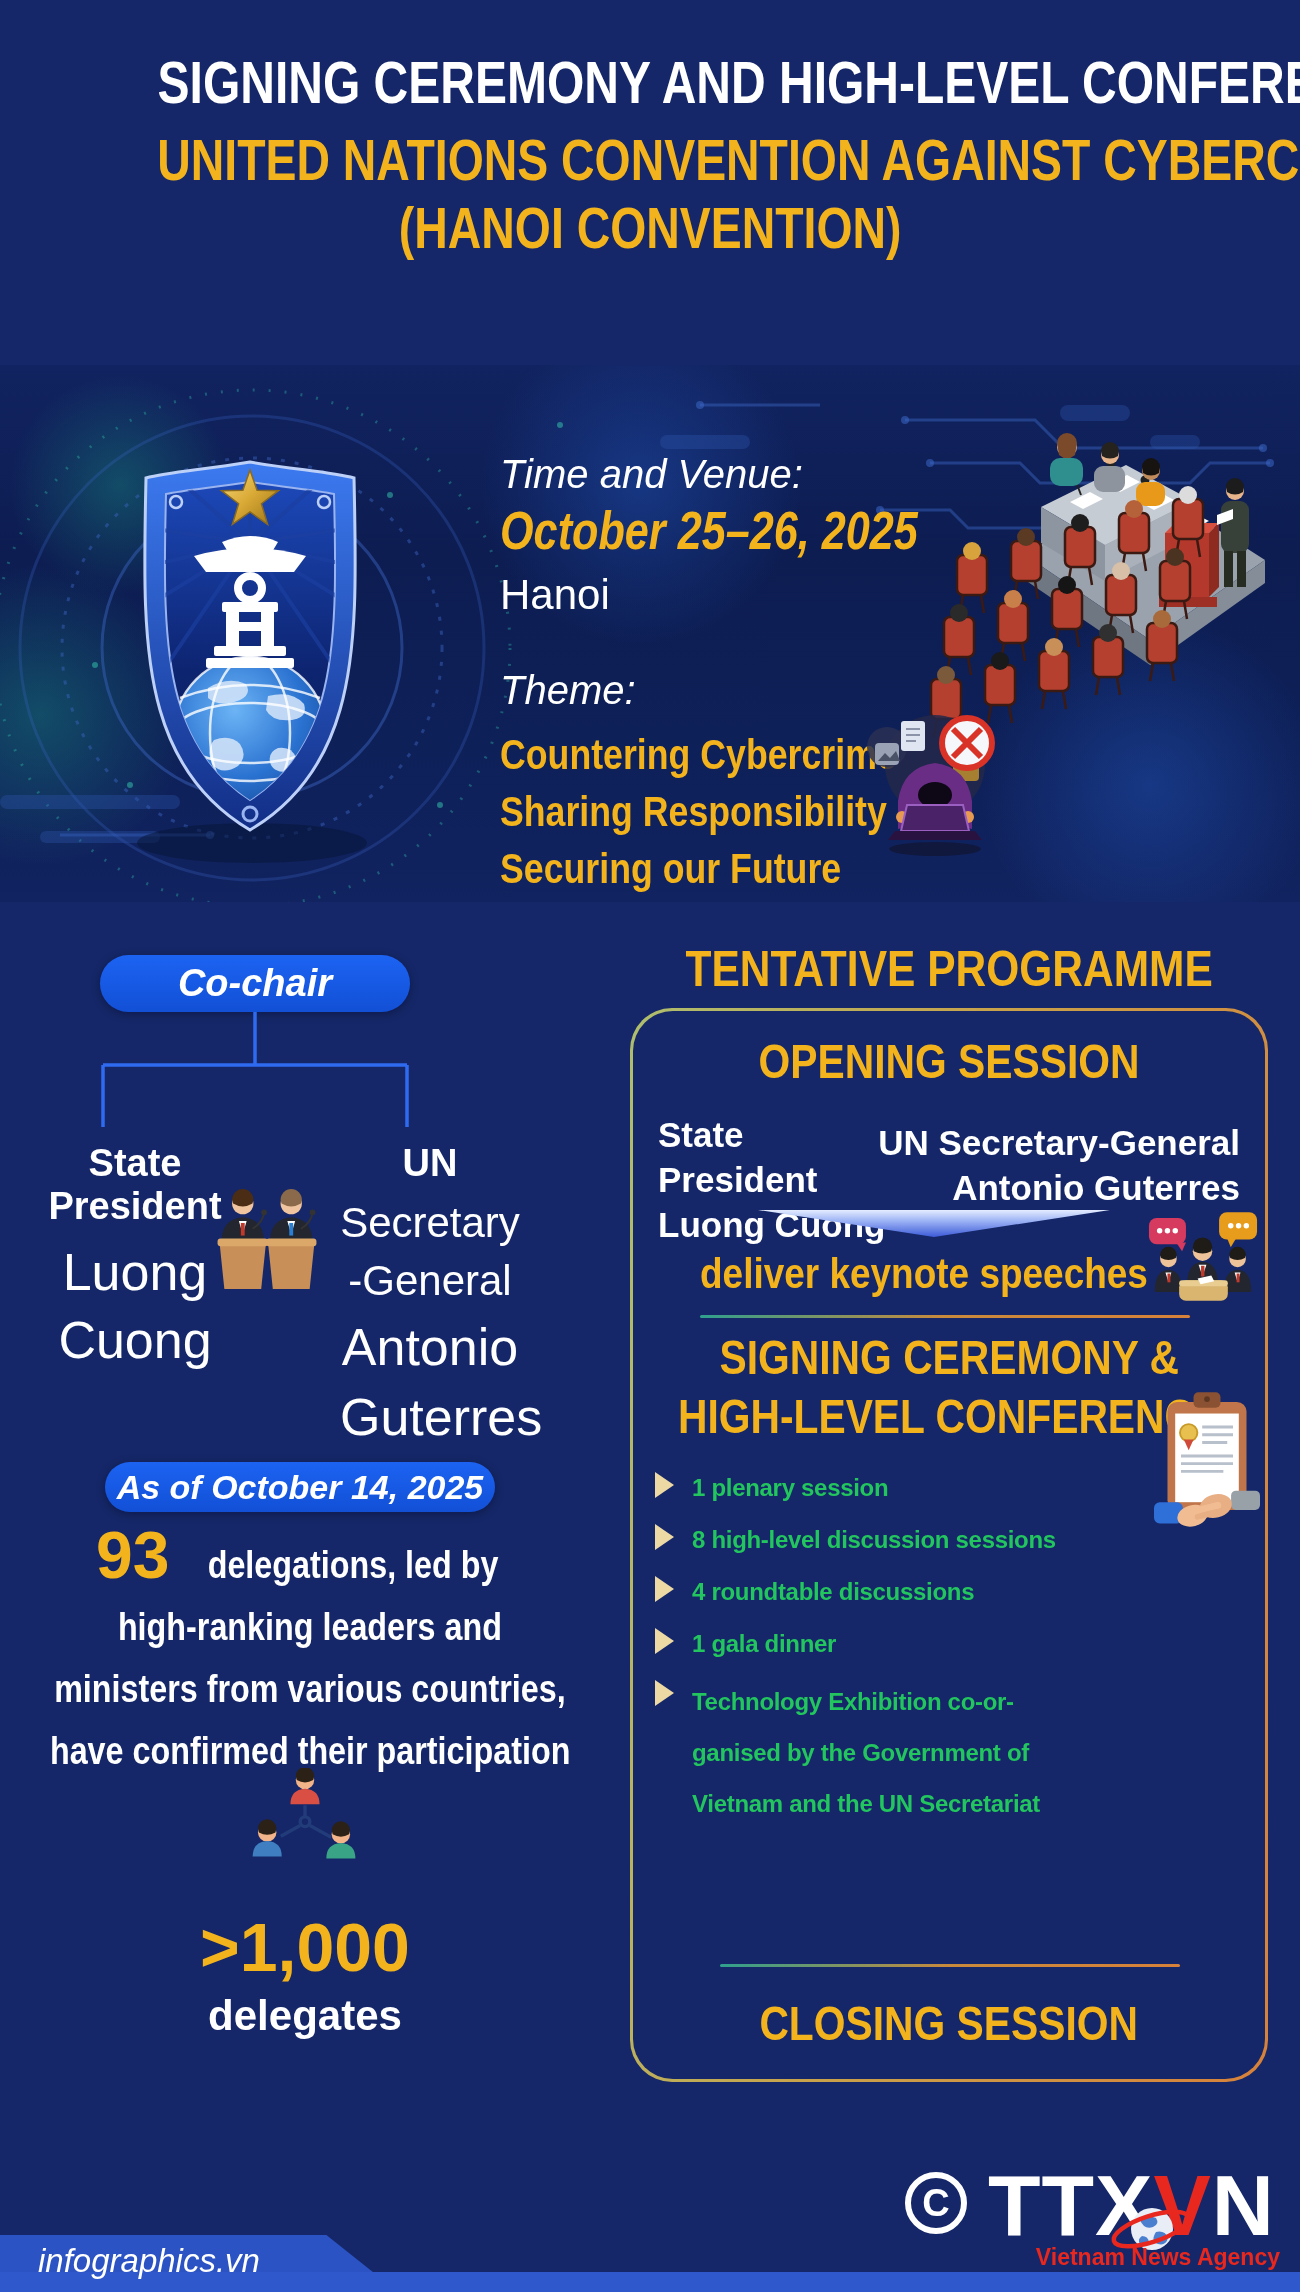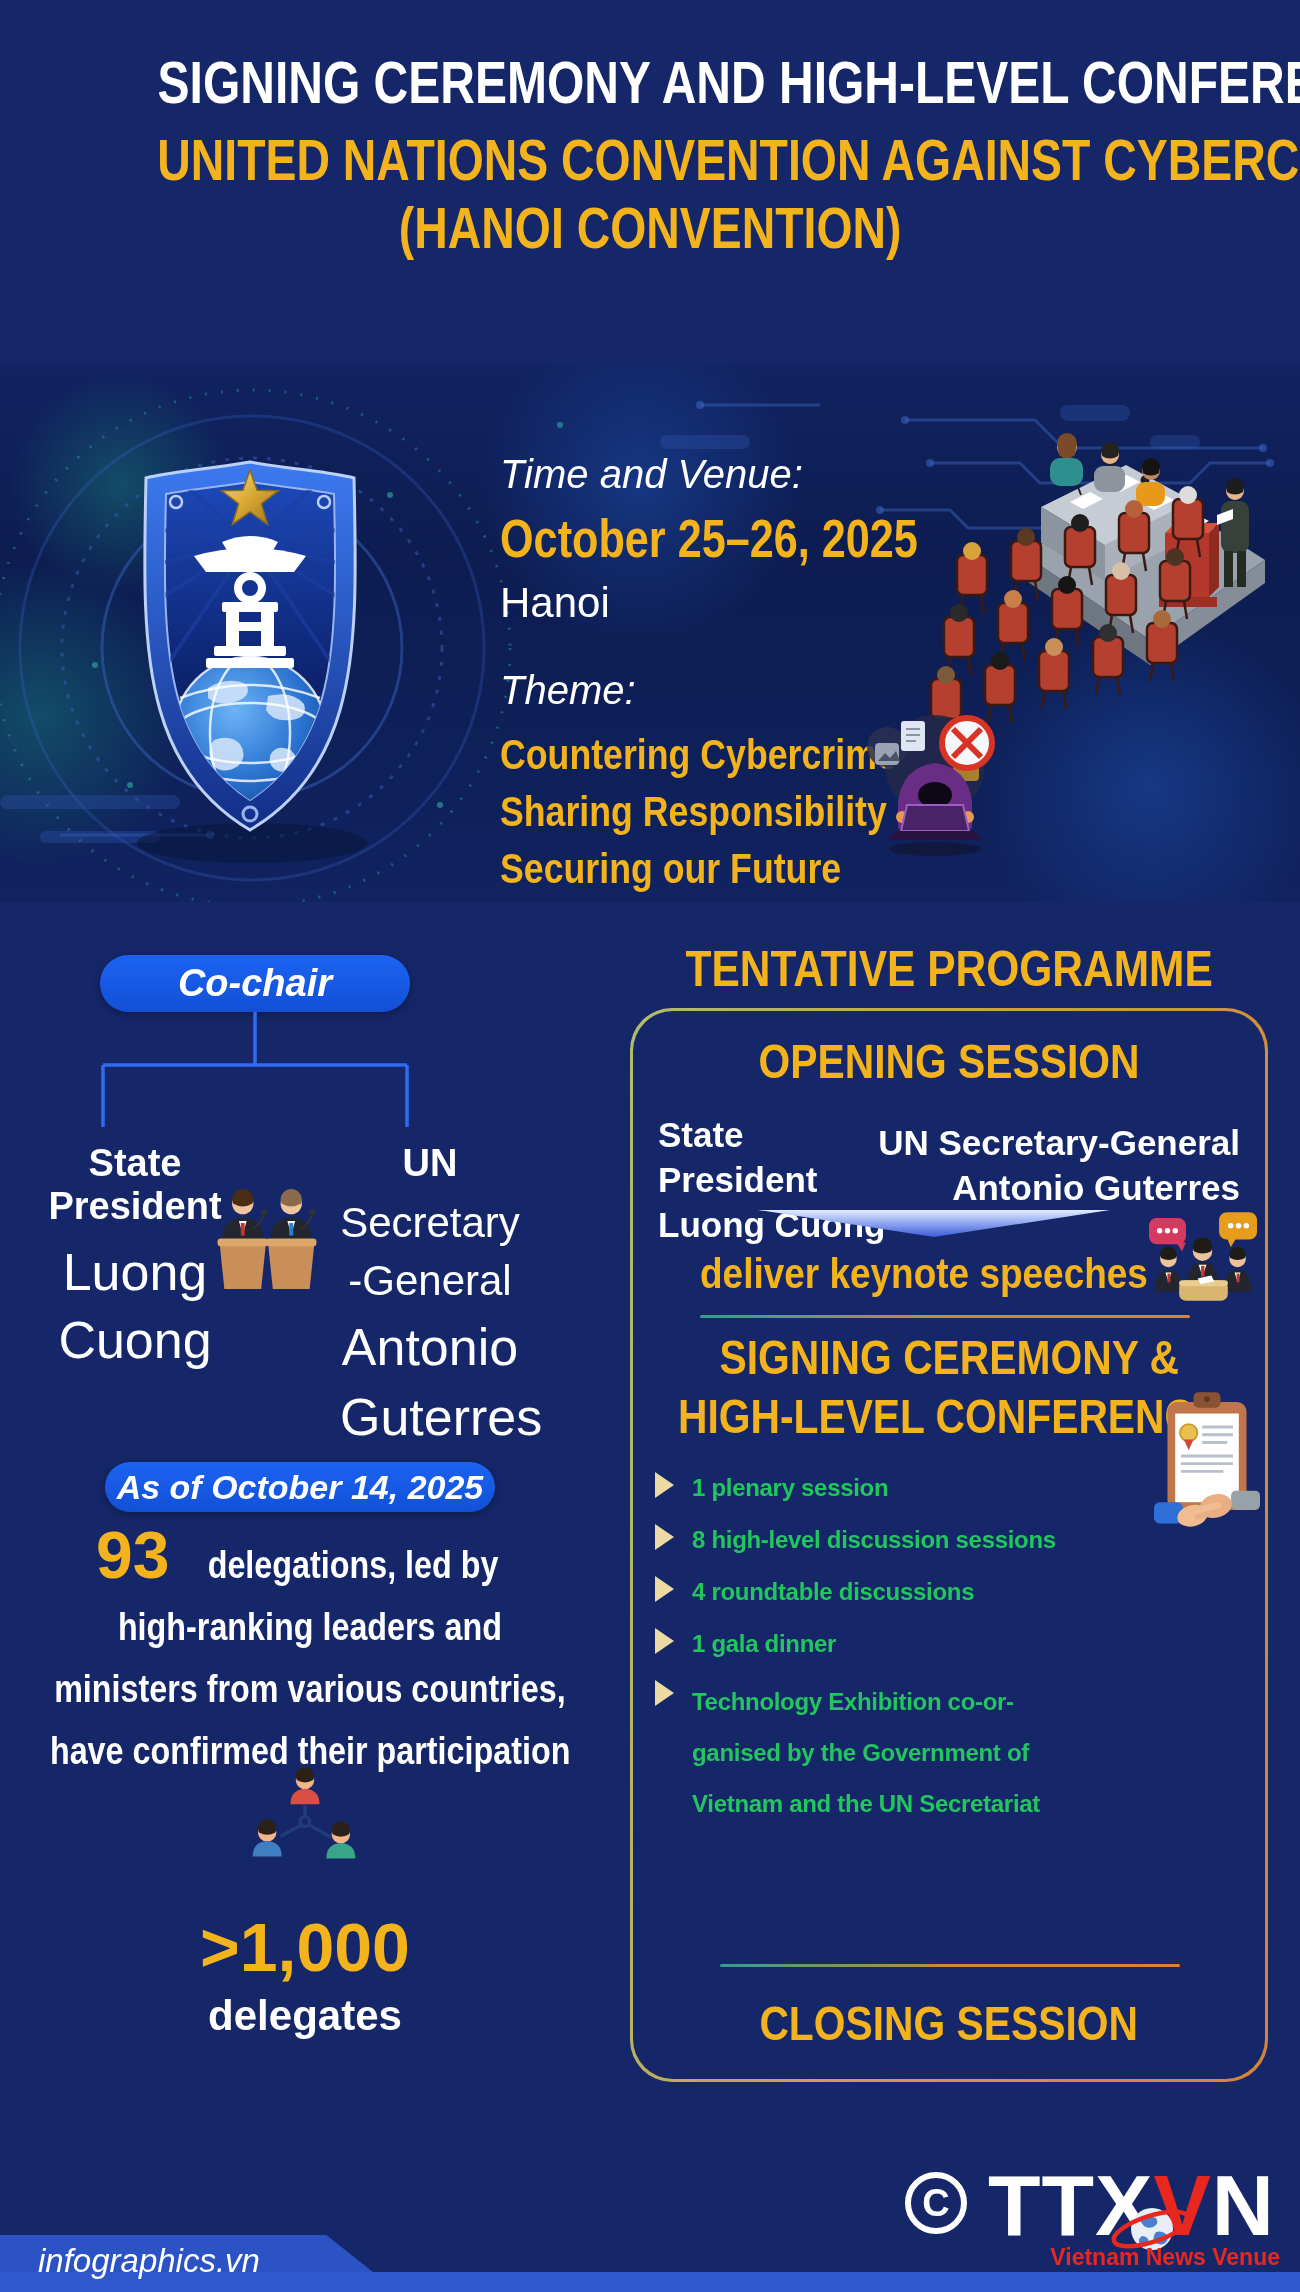--- a/index.html
+++ b/index.html
@@ -178,21 +178,21 @@
       <rect x="96" y="198" width="72" height="10" rx="2"></rect>
       <rect x="88" y="210" width="88" height="10" rx="2"></rect>
     </g>
 
     <path d="M132 22 L139.1 42.3 L160.5 42.7 L143.4 55.7 L149.6 76.3 L132 64 L114.4 76.3 L120.6 55.7 L103.5 42.7 L124.9 42.3 Z" fill="url(#goldGrad)" stroke="#8a6a20" stroke-width="1.5"></path>
     <circle cx="132" cy="366" r="7" fill="none" stroke="#9ab4f0" stroke-width="3"></circle>
   </svg>
 
   <div class="abs" style="left:500px;top:452px;">
     <div class="it" style="font-size:40px;font-weight:500;font-style:italic;">Time and Venue:</div>
-    <div style="margin-top:10px;">
+    <div style="margin-top:2px;font-style:italic;">
       <span class="gold b condL" style="font-size:54px;">October 25–26, 2025</span>
     </div>
     <div style="font-size:42px;margin-top:10px;">Hanoi</div>
   </div>
   <div class="abs" style="left:500px;top:668px;">
     <div class="it" style="font-size:40px;font-weight:500;">Theme:</div>
     <div style="margin-top:18px;line-height:48px;">
       <div><span class="gold b condL" style="transform:scaleX(.85);font-size:42px;">Countering Cybercrime</span></div>
       <div><span class="gold b condL" style="transform:scaleX(.85);font-size:42px;">Sharing Responsibility</span></div>
       <div><span class="gold b condL" style="transform:scaleX(.85);font-size:42px;">Securing our Future</span></div>
@@ -560,21 +560,21 @@
     </div>
     <svg class="abs" style="left:120px;top:34px;" width="86" height="58" viewBox="0 0 86 58">
       <circle cx="44" cy="29" r="21" fill="#e9eef6"></circle>
       <g fill="#4a7fd0">
         <path d="M32 20 q8 -6 16 -2 q4 6 -3 9 q-9 3 -13 -7 Z"></path>
         <path d="M48 32 q9 -2 12 6 q-2 8 -10 6 q-8 -3 -2 -12 Z"></path>
         <path d="M34 36 q6 0 7 6 q-3 6 -9 2 q-3 -5 2 -8 Z"></path>
       </g>
       <ellipse cx="43" cy="29" rx="39" ry="13" fill="none" stroke="#e8281e" stroke-width="4.5" transform="rotate(-18 43 29)"></ellipse>
     </svg>
-    <div class="abs" style="right:0;top:78px;color:#e8281e;font-weight:700;font-size:23px;white-space:nowrap;">Vietnam News Venue</div>
+    <div class="abs" style="right:0;top:78px;color:#e8281e;font-weight:700;font-size:23px;white-space:nowrap;">Vietnam News Agency</div>
   </div>
 
   <div class="abs" style="left:0;top:2235px;width:398px;height:57px;background:#2b53c3;
        clip-path:polygon(0 0,82% 0,100% 100%,0 100%);"></div>
   <div class="abs" style="left:0;top:2272px;width:1300px;height:20px;background:#2e58cc;"></div>
   <div class="abs it" style="left:38px;top:2242px;font-size:33px;font-weight:500;">infographics.vn</div>
 
 </div>
 
 </body></html>

